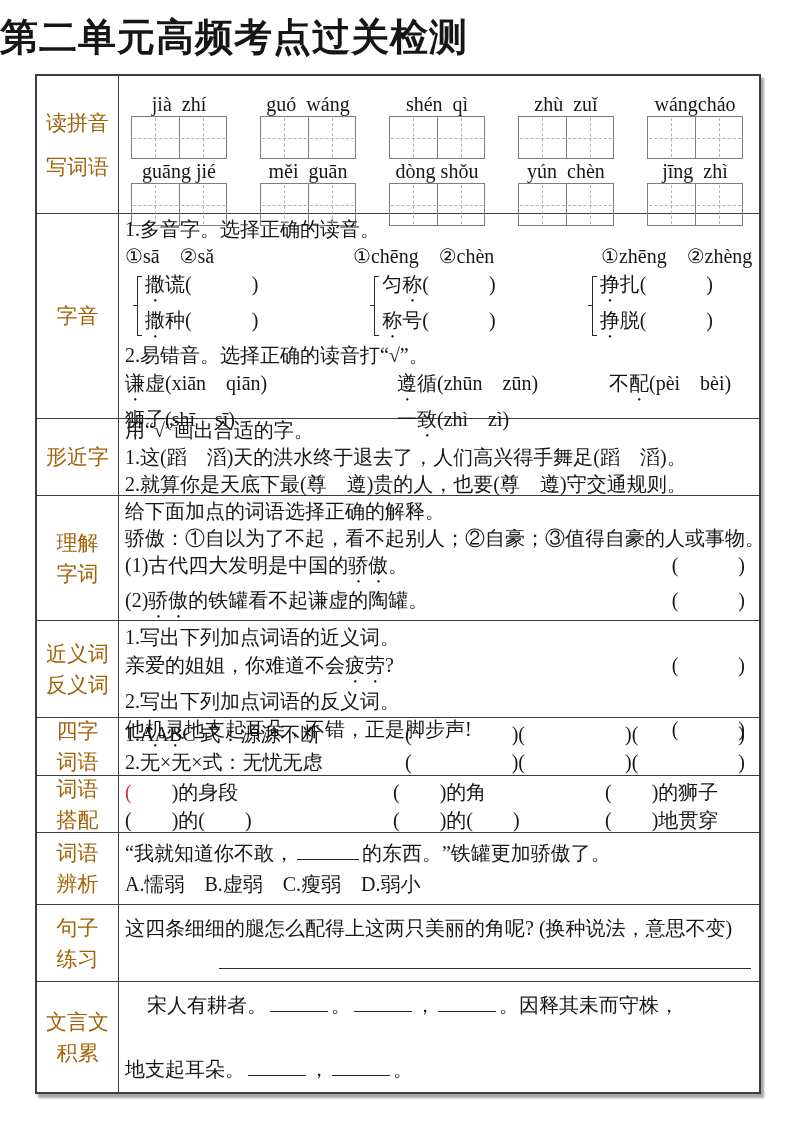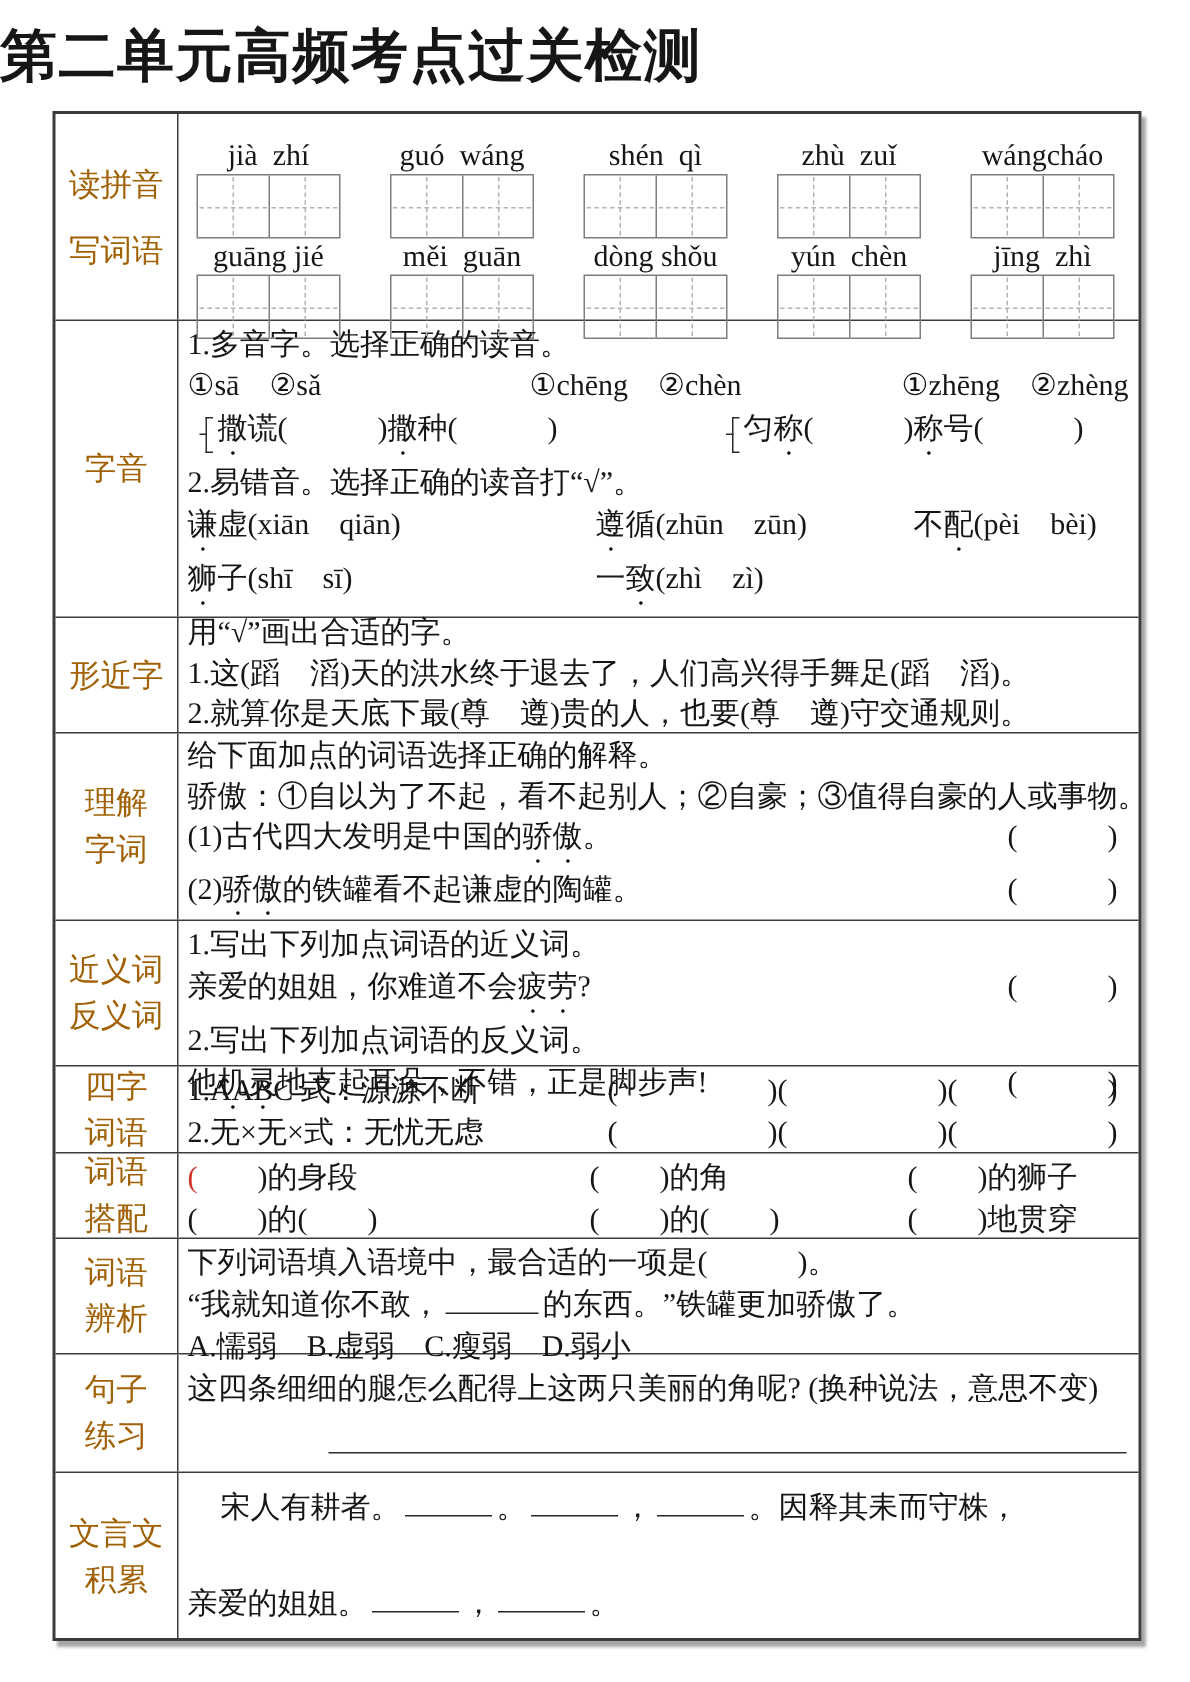--- a/index.html
+++ b/index.html
@@ -32,21 +32,21 @@
   
   .r2 .content{justify-content:space-evenly;line-height:27px;}
   .opts{display:grid;grid-template-columns:228px 248px 1fr;}
   .bgs{display:flex;align-items:center;}
   .bg{display:flex;align-items:stretch;}
   .bg1{margin-left:8px;} .bg2{margin-left:112px;} .bg3{margin-left:92px;}
   .brace{width:10px;position:relative;margin:4px 2px 4px 0;}
   .brace::before{content:"";position:absolute;top:2px;bottom:2px;left:4px;width:4px;
                  border-left:1.8px solid #2a2a2a;border-top:1.8px solid #2a2a2a;border-bottom:1.8px solid #2a2a2a;}
   .brace::after{content:"";position:absolute;top:50%;left:0;width:5px;border-top:1.8px solid #2a2a2a;margin-top:-1px;}
-  .bcol{display:flex;flex-direction:row;}
+  .bcol{display:flex;flex-direction:column;}
   .bln{white-space:nowrap;line-height:28px;}
   .items{display:grid;grid-template-columns:272px 212px 1fr;row-gap:0;}
   .it{white-space:nowrap;line-height:28px;}
   
   .dt{-webkit-text-emphasis:filled dot #111;-webkit-text-emphasis-position:under;
       text-emphasis:filled dot #111;text-emphasis-position:under right;}
   
   .sp{display:flex;justify-content:space-between;padding-right:8px;white-space:nowrap;}
   .r3 .content,.r4 .content{line-height:27px;}
   .r4 .content{justify-content:space-evenly;line-height:27px;}
@@ -283,21 +283,20 @@
         </div>
       </div>
     </div>
 
     <div class="row r8" style="height:77px">
       <div class="label">
         <span>词语</span>
         <span>辨析</span>
       </div>
       <div class="content">
-        <div class="ln">下列词语填入语境中，最合适的一项是(　　　)。</div>
         <div class="ln"><span>“我就知道你不敢，</span><span class="bl"></span><span>的东西。”铁罐更加骄傲了。</span></div>
         <div class="ln">A.懦弱　B.虚弱　C.瘦弱　D.弱小</div>
       </div>
     </div>
 
     <div class="row r9" style="height:82px">
       <div class="label">
         <span>句子</span>
         <span>练习</span>
       </div>
@@ -307,18 +306,18 @@
       </div>
     </div>
 
     <div class="row r10">
       <div class="label">
         <span>文言文</span>
         <span>积累</span>
       </div>
       <div class="content">
         <div class="ln ind"><span>宋人有耕者。</span><span class="bl short"></span><span>。</span><span class="bl short"></span><span>，</span><span class="bl short"></span><span>。因释其耒而守株，</span></div>
-        <div class="ln"><span>亲爱的姐姐。</span><span class="bl short"></span><span>，</span><span class="bl short"></span><span>。</span></div>
+        <div class="ln"><span>地支起耳朵。</span><span class="bl short"></span><span>，</span><span class="bl short"></span><span>。</span></div>
       </div>
     </div>
 
   </div>
 </div>
 
 </body></html>

